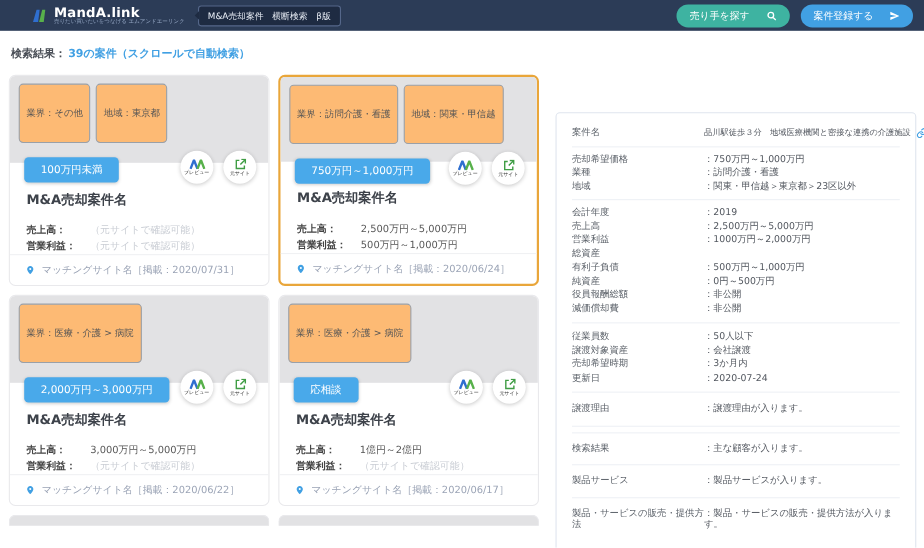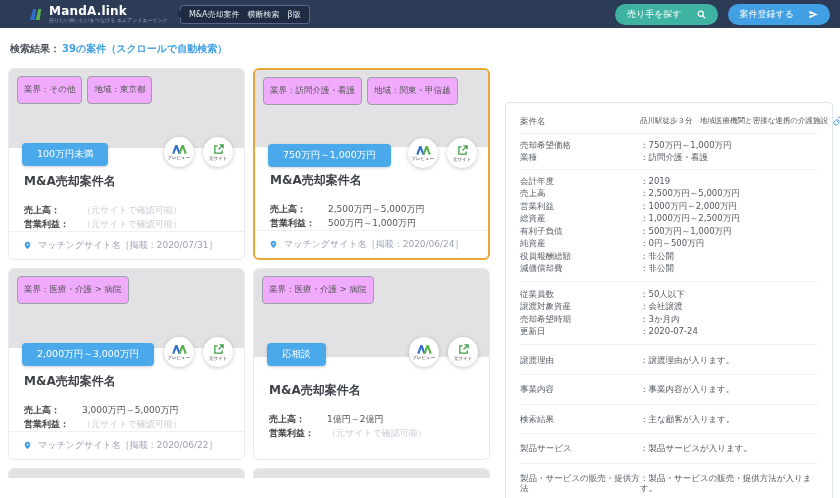--- a/index.html
+++ b/index.html
@@ -43,22 +43,22 @@
   .results-label{font-size:10px;color:var(--txt);font-weight:bold;}
   .results-text{font-size:10px;color:var(--accent);font-weight:bold;margin-left:2px;}
 
   
   .grid{display:grid;grid-template-columns:237px 237px;gap:8px;margin:12px 0 0 8px;}
   .card{position:relative;display:flex;flex-direction:column;height:192px;background:#fff;
     border:1px solid #e9e9ec;border-radius:6px;overflow:hidden;cursor:pointer;}
   .card.selected{border:2px solid var(--orange);}
   .thumb{height:88px;background:#e2e2e4;padding:7px 8px;}
   .tags{display:flex;gap:5px;}
-  .tag{background:#f0abfc;border:1px solid #9aa0a8;border-radius:4px;color:#555;
-    font-size:8.5px;padding:7px 6px;white-space:nowrap;}
+  .tag{background:#fdba74;border:1px solid #9aa0a8;border-radius:4px;color:#555;
+    font-size:8.5px;padding:20px 6px;white-space:nowrap;}
   .badge{position:absolute;left:13px;top:74px;background:var(--badge);color:#fff;
     font-size:9.5px;padding:5px 15px;border-radius:4px;box-shadow:0 1px 3px rgba(0,0,0,.18);
     white-space:nowrap;z-index:2;}
   .fabs{position:absolute;right:11px;top:68px;display:flex;gap:9px;z-index:2;}
   .fab{width:30px;height:30px;border-radius:50%;background:#fff;border:none;cursor:pointer;
     box-shadow:0 1px 4px rgba(0,0,0,.22);display:flex;flex-direction:column;
     align-items:center;justify-content:center;gap:1px;padding:0;}
   .fab-label{font-size:5px;color:#333;line-height:1;transform:scale(.9);white-space:nowrap;}
   .card-body{flex:1;padding:25px 15px 0;}
   .card-title{font-size:12px;font-weight:bold;color:#3d424a;}
@@ -291,20 +291,26 @@
             <div class="mrow">
                 <span class="mlabel">売上高：</span>
                 <span class="mval">1億円～2億円</span>
               </div>
             <div class="mrow">
                 <span class="mlabel">営業利益：</span>
                 <span class="mval muted">（元サイトで確認可能）</span>
               </div>
           </div>
         </div>
+        <div class="card-footer">
+          <svg viewBox="0 0 24 24" width="9" height="11">
+              <path d="M12 2C7.9 2 4.5 5.4 4.5 9.5c0 5.6 7.5 12.5 7.5 12.5s7.5-6.9 7.5-12.5C19.5 5.4 16.1 2 12 2zm0 10a2.5 2.5 0 1 1 0-5 2.5 2.5 0 0 1 0 5z" fill="#41a0e3"></path>
+            </svg>
+          <span class="site-text">マッチングサイト名［掲載：2020/06/17］</span>
+        </div>
       </article>
 
       <div class="stub"></div>
       <div class="stub"></div>
     </div>
   </section>
 
   <aside class="detail">
     <div class="drow title">
       <span class="dlabel">案件名</span>
@@ -321,37 +327,40 @@
     <div class="dsep"></div>
 
     <div class="drow">
         <span class="dlabel">売却希望価格</span>
         <span class="dval">：750万円～1,000万円</span>
       </div>
     <div class="drow">
         <span class="dlabel">業種</span>
         <span class="dval">：訪問介護・看護</span>
       </div>
+    <div class="drow">
+        <span class="dlabel">地域</span>
+        <span class="dval">：関東・甲信越＞東京都＞23区以外</span>
+      </div>
     <div class="dsep"></div>
 
     <div class="drow">
         <span class="dlabel">会計年度</span>
         <span class="dval">：2019</span>
       </div>
     <div class="drow">
         <span class="dlabel">売上高</span>
         <span class="dval">：2,500万円～5,000万円</span>
       </div>
     <div class="drow">
         <span class="dlabel">営業利益</span>
         <span class="dval">：1000万円～2,000万円</span>
       </div>
     <div class="drow">
         <span class="dlabel">総資産</span>
-        <span class="dval">：1,000万円～2,500万円</span>
       </div>
     <div class="drow">
         <span class="dlabel">有利子負債</span>
         <span class="dval">：500万円～1,000万円</span>
       </div>
     <div class="drow">
         <span class="dlabel">純資産</span>
         <span class="dval">：0円～500万円</span>
       </div>
     <div class="drow">
@@ -380,24 +389,20 @@
         <span class="dlabel">更新日</span>
         <span class="dval">：2020-07-24</span>
       </div>
     <div class="dsep wide"></div>
 
     <div class="drow single">
         <span class="dlabel">譲渡理由</span>
         <span class="dval">：譲渡理由が入ります。</span>
       </div>
     <div class="dsep"></div>
-    <div class="drow single">
-        <span class="dlabel">事業内容</span>
-        <span class="dval">：事業内容が入ります。</span>
-      </div>
     <div class="dsep"></div>
     <div class="drow single">
         <span class="dlabel">検索結果</span>
         <span class="dval">：主な顧客が入ります。</span>
       </div>
     <div class="dsep"></div>
     <div class="drow single">
         <span class="dlabel">製品サービス</span>
         <span class="dval">：製品サービスが入ります。</span>
       </div>

